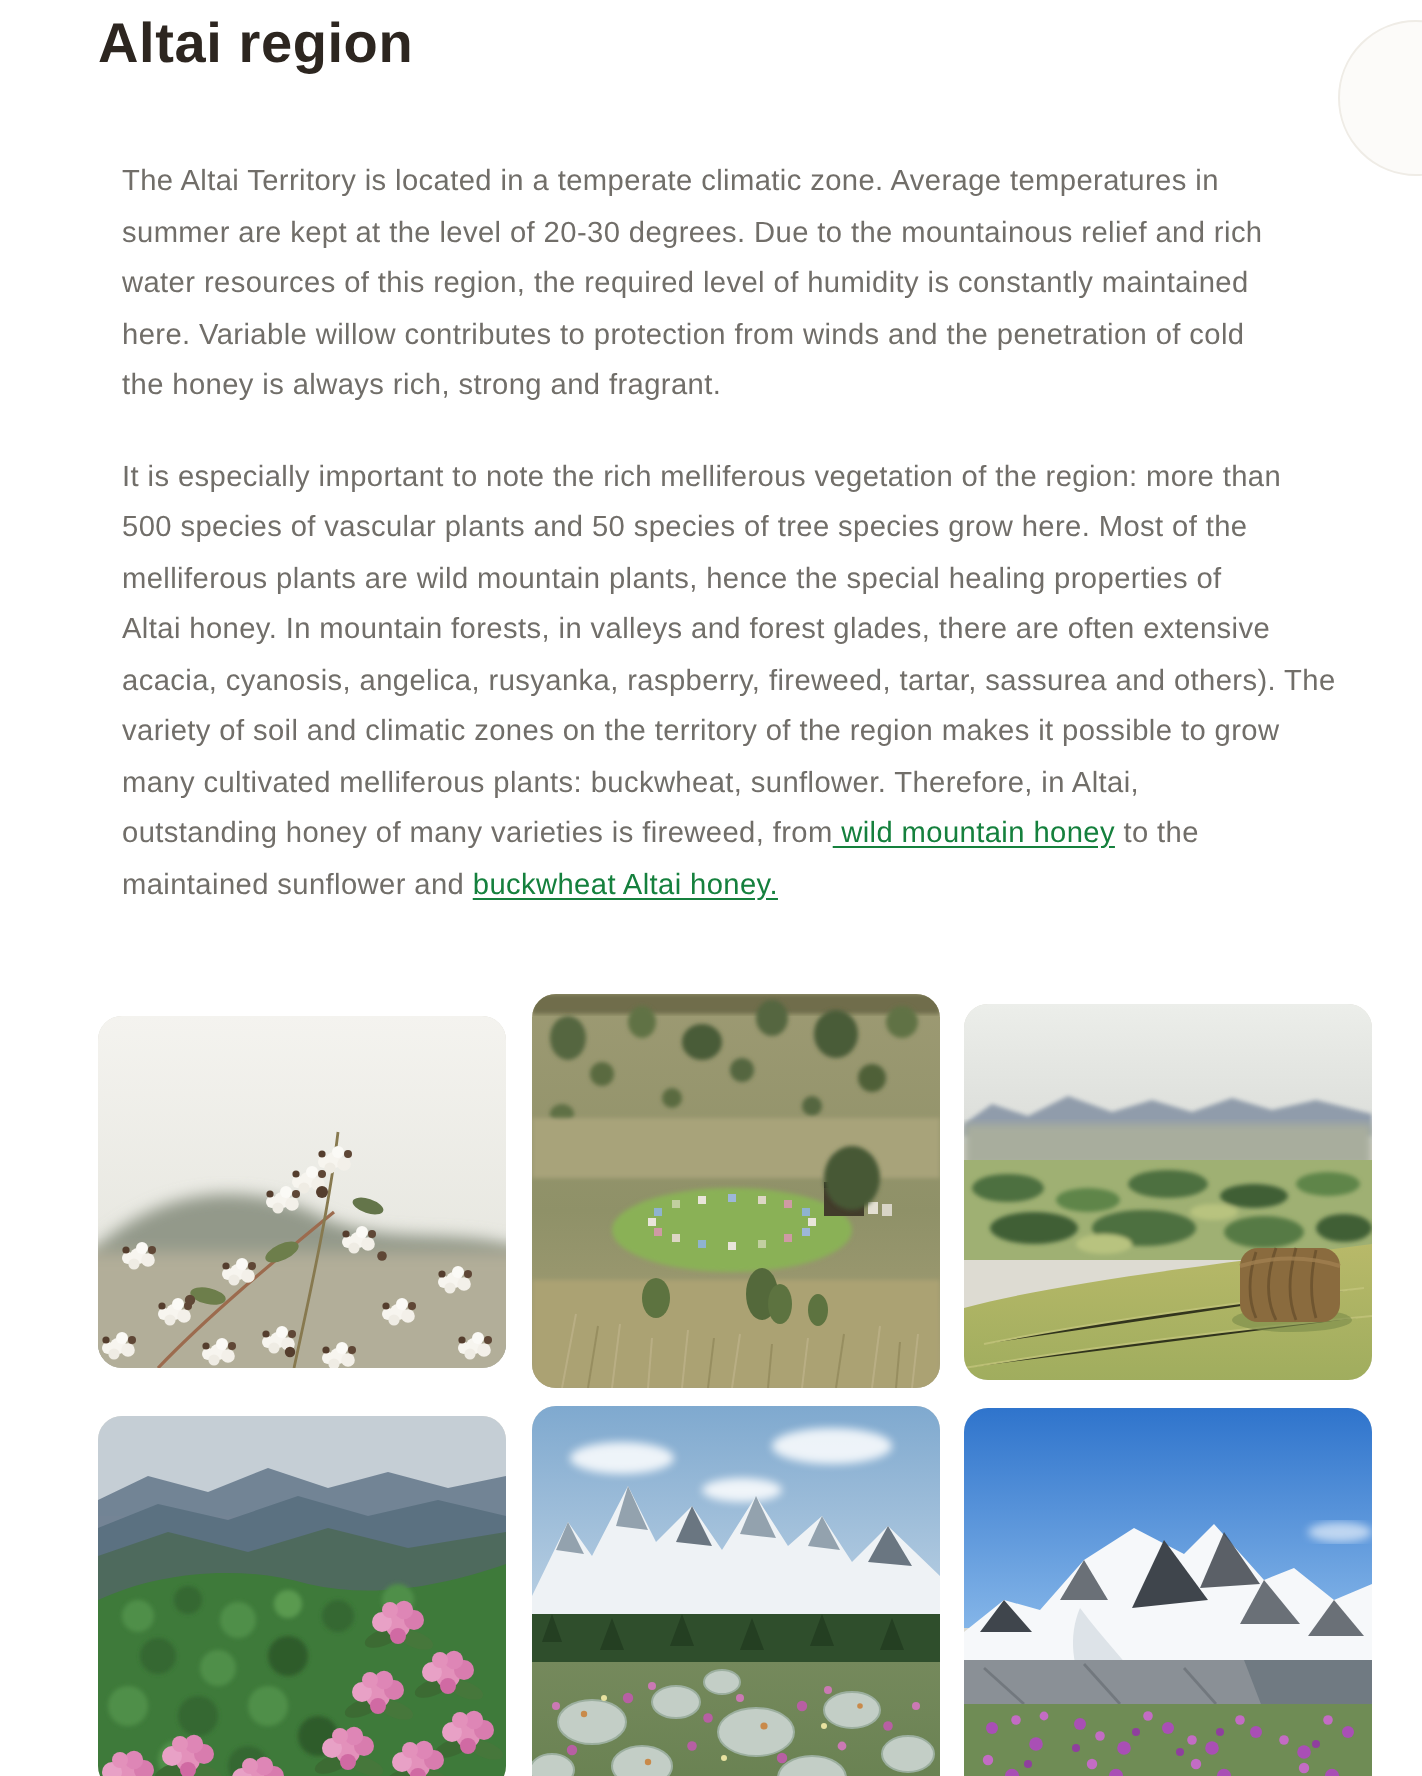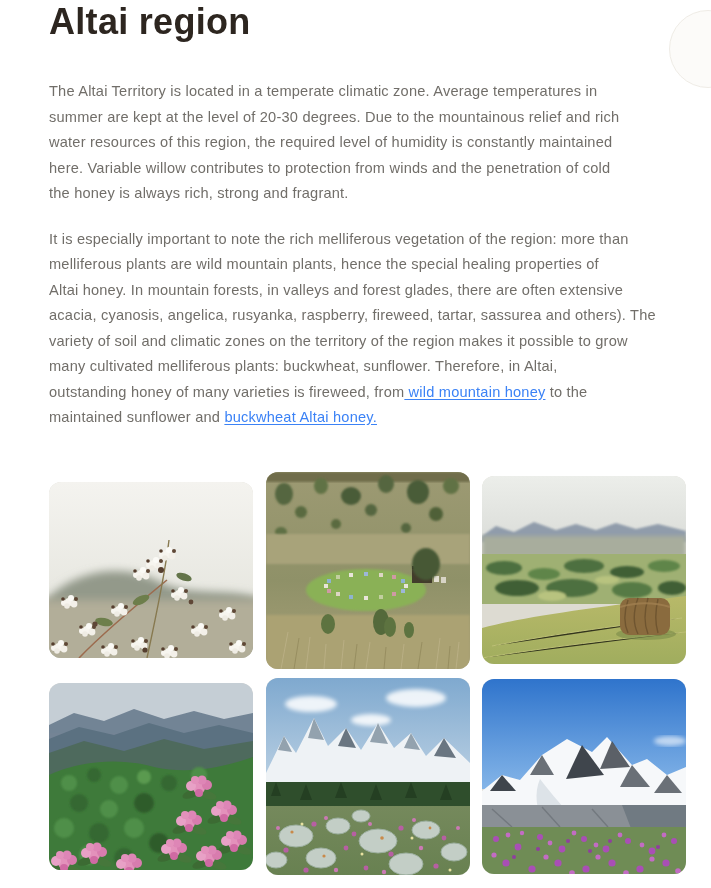--- a/index.html
+++ b/index.html
@@ -12,36 +12,36 @@
   }
   .deco-circle{
     position:absolute;top:10px;right:-36px;
     width:76px;height:76px;border-radius:50%;
     border:1px solid #efece6;
     background:rgba(247,244,238,.35);
   }
   .content{position:relative;margin-left:49px;width:637px;}
   h1.page-title{
     margin:0;padding-top:5px;
-    font-size:36px;line-height:33px;
+    font-size:28px;line-height:33px;
     font-weight:bold;
     color:#2d2620;
     letter-spacing:.3px;
   }
   .article{margin-top:41px;}
   .article p.para{
-    margin:0 0 20px 0;
+    margin:0 0 20px 12px;
     font-size:14.6px;
     line-height:25.5px;
     color:#716e69;
     letter-spacing:.2px;
   }
   .article .line{display:block;white-space:pre;}
   a.text-link{
-    color:#3b82f6;
+    color:#15803d;
     text-decoration:underline;
     text-underline-offset:2px;
     cursor:pointer;
   }
   .gallery{margin-top:41px;}
   .g-row{
     display:flex;justify-content:space-between;align-items:center;
     height:197px;
   }
   .g-row + .g-row{margin-top:9px;}
@@ -67,20 +67,21 @@
     <div class="article">
         <p class="para">
           <span class="line"><span>The Altai Territory is located in a temperate climatic zone. Average temperatures in</span></span>
           <span class="line"><span>summer are kept at the level of 20-30 degrees. Due to the mountainous relief and rich</span></span>
           <span class="line"><span>water resources of this region, the required level of humidity is constantly maintained</span></span>
           <span class="line"><span>here. Variable willow contributes to protection from winds and the penetration of cold</span></span>
           <span class="line"><span>the honey is always rich, strong and fragrant.</span></span>
         </p>
         <p class="para">
           <span class="line"><span>It is especially important to note the rich melliferous vegetation of the region: more than</span></span>
+          <span class="line"><span>500 species of vascular plants and 50 species of tree species grow here. Most of the</span></span>
           <span class="line"><span>melliferous plants are wild mountain plants, hence the special healing properties of</span></span>
           <span class="line"><span>Altai honey. In mountain forests, in valleys and forest glades, there are often extensive</span></span>
           <span class="line"><span>acacia, cyanosis, angelica, rusyanka, raspberry, fireweed, tartar, sassurea and others). The</span></span>
           <span class="line"><span>variety of soil and climatic zones on the territory of the region makes it possible to grow</span></span>
           <span class="line"><span>many cultivated melliferous plants: buckwheat, sunflower. Therefore, in Altai,</span></span>
           <span class="line"><span>outstanding honey of many varieties is fireweed, from</span><a href="#" class="text-link"> wild mountain honey</a><span> to the</span></span>
           <span class="line"><span>maintained sunflower and </span><a href="#" class="text-link">buckwheat Altai honey.</a></span>
         </p>
       </div>
 

